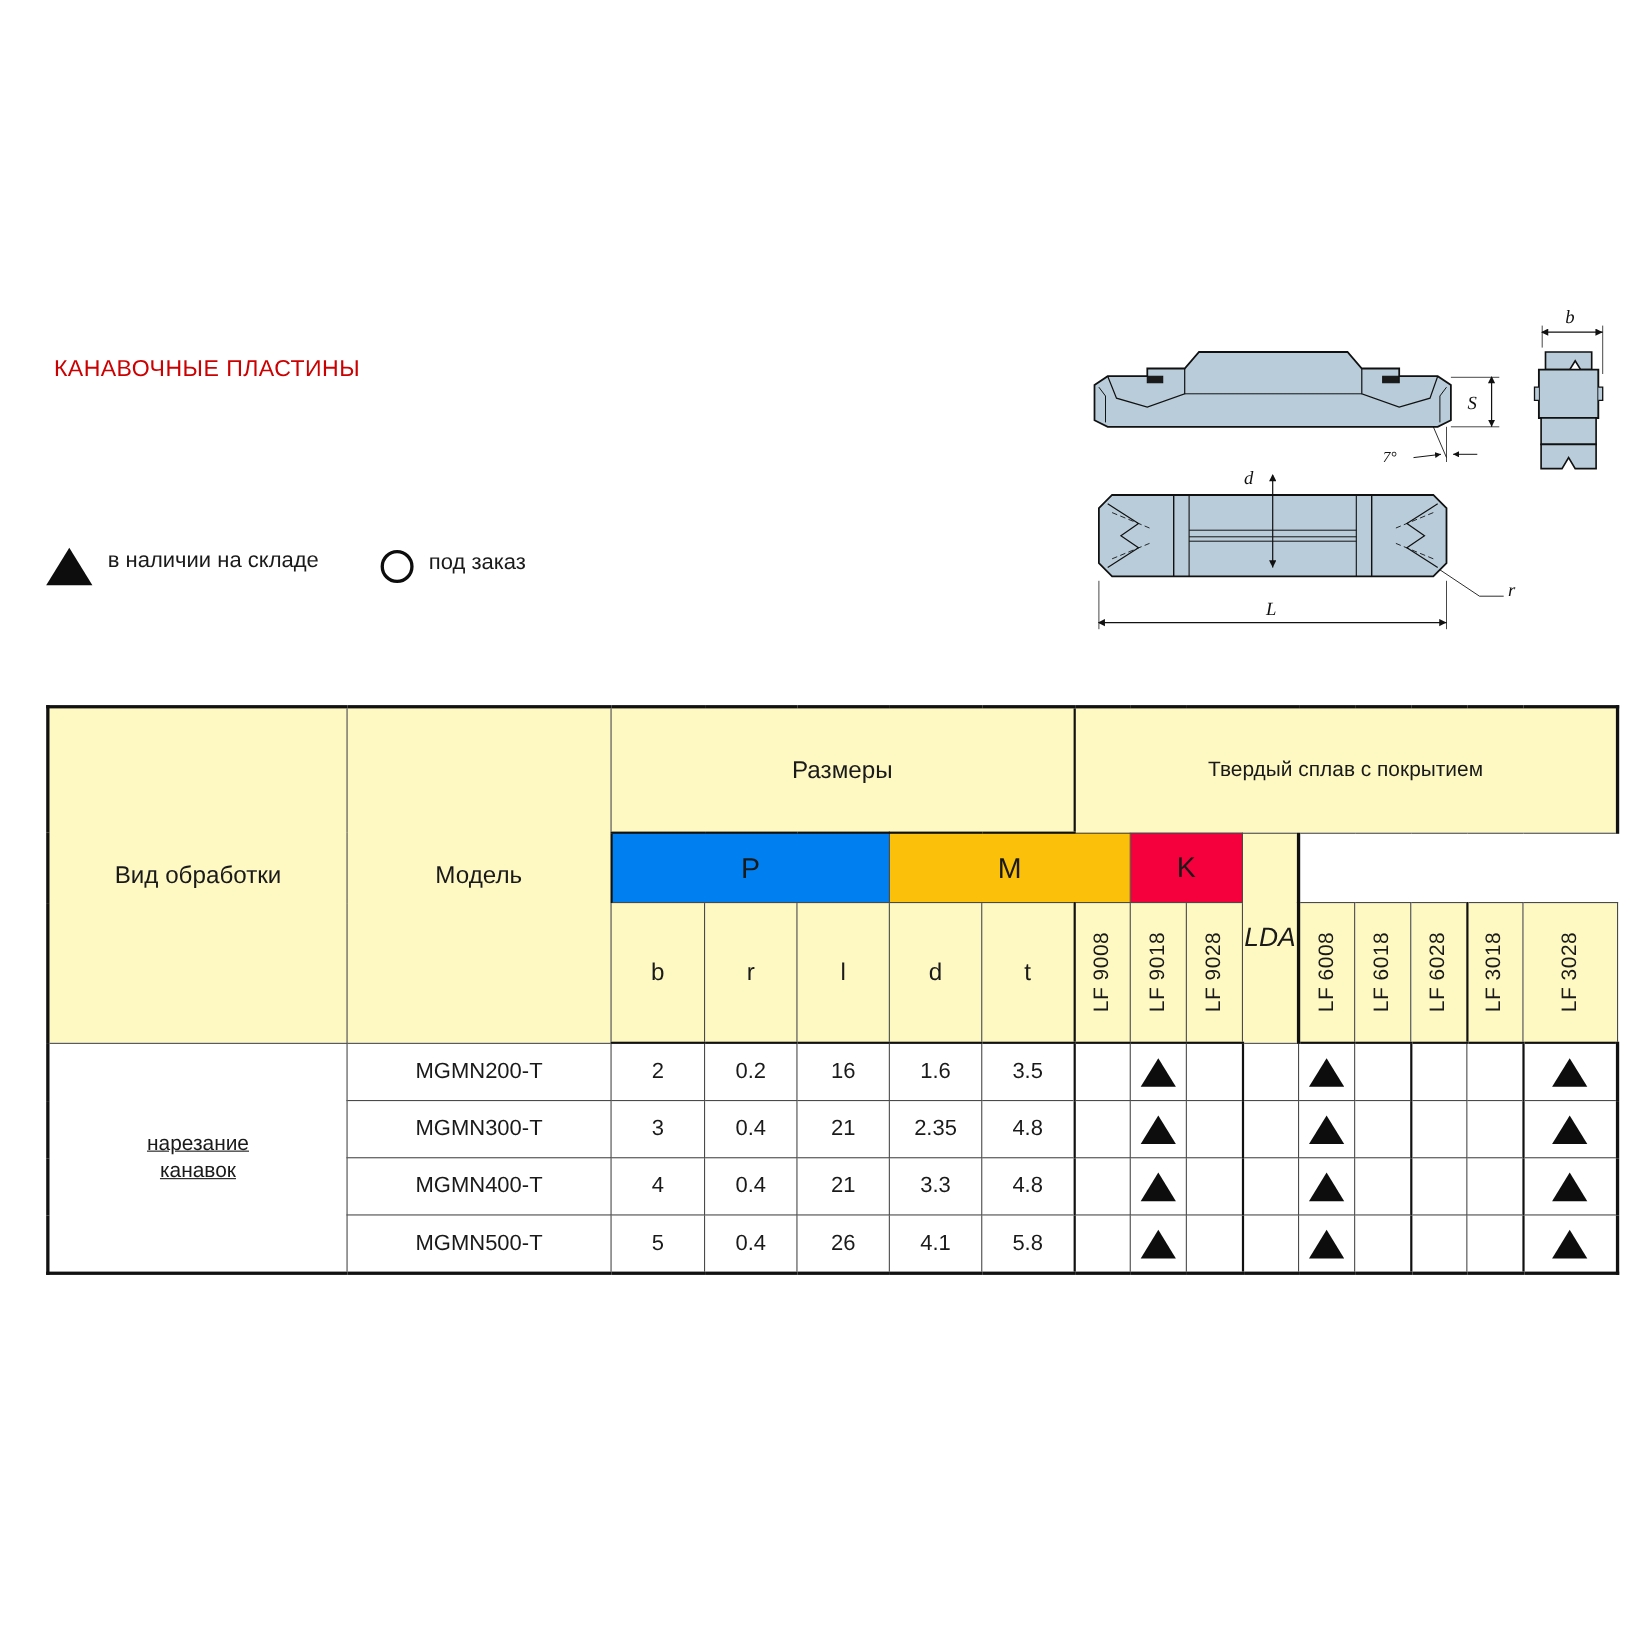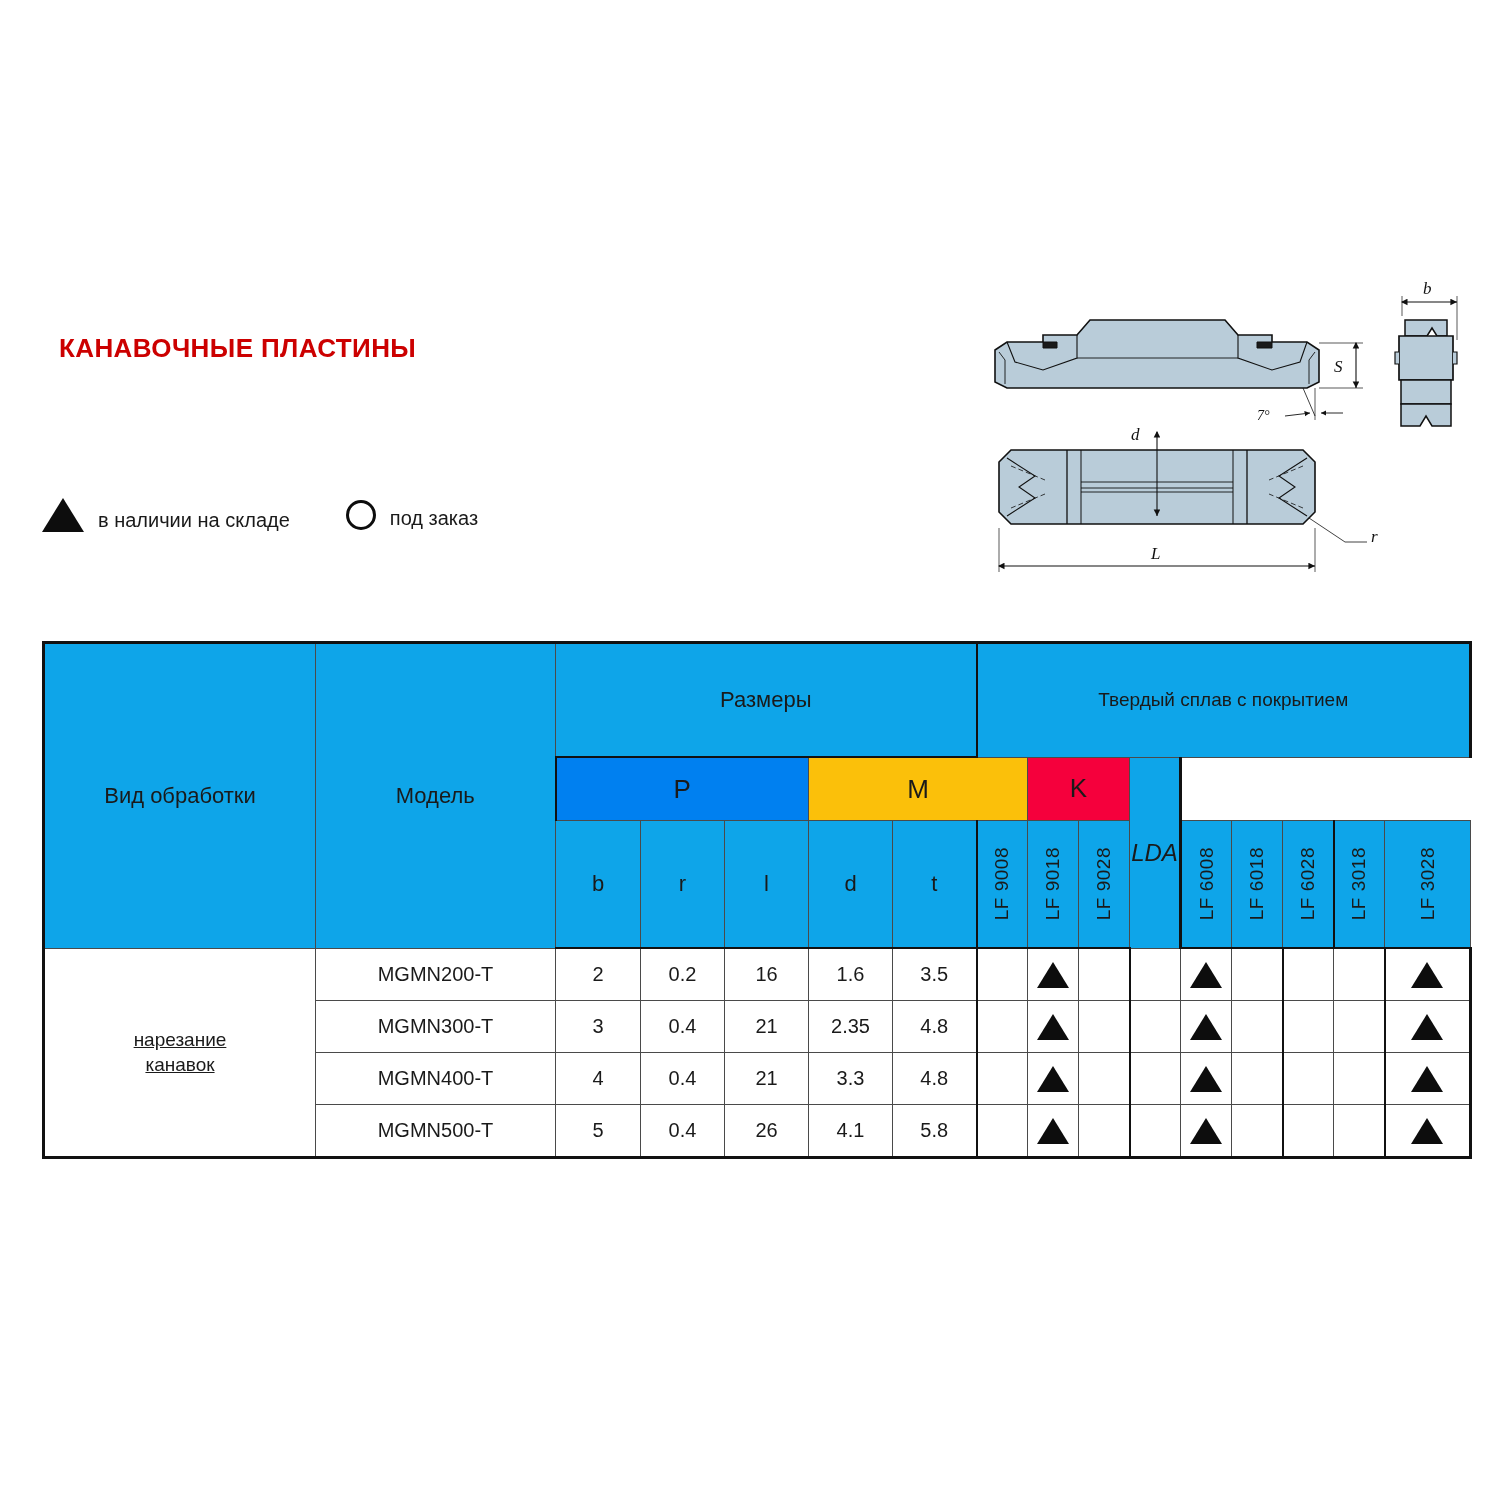--- a/index.html
+++ b/index.html
@@ -8,29 +8,29 @@
     background:#ffffff;
     font-family:"Liberation Sans", sans-serif;
     color:#1a1a1a;
     overflow:hidden;
     position:relative;
   }
 
   
   #header-block{position:absolute;left:42px;top:318px;width:620px;}
   #category-title{
-    color:#cc0000;font-weight:bold;font-size:26px;letter-spacing:0.4px;
-    line-height:1;margin:17px;
+    color:#cc0000;font-weight:normal;font-size:21px;letter-spacing:0.4px;
+    line-height:1;margin:7px;
   }
   #product-title{
     font-size:84px;font-weight:bold;letter-spacing:-1px;
     line-height:1;margin:54px 0 0 0;color:#111111;white-space:pre;
   }
   #legend{position:absolute;left:42px;top:498px;display:flex;align-items:center;gap:0;}
-  .legend-group{display:flex;align-items:flex-end;}
+  .legend-group{display:flex;align-items:flex-start;}
   .tri-big{
     width:0;height:0;border-left:21px solid transparent;border-right:21px solid transparent;
     border-bottom:34px solid #0d0d0d;
   }
   .circ-big{
     width:30px;height:30px;border:3px solid #0d0d0d;border-radius:50%;box-sizing:border-box;
   }
   .legend-text{font-size:20px;color:#1a1a1a;margin-left:14px;white-space:nowrap;}
   #legend-gap{width:56px;}
 
@@ -46,21 +46,21 @@
     table-layout:fixed;
   }
   #spec-table td,#spec-table th{
     border:1px solid #4a4a4a;
     padding:0;margin:0;
     text-align:center;vertical-align:middle;
     font-weight:normal;
     color:#1a1a1a;
     background:#ffffff;
   }
-  #spec-table thead td,#spec-table thead th{background:#0ea5e9;}
+  #spec-table thead td,#spec-table thead th{background:#fef9c3;}
   .outer-l{border-left:3px solid #111 !important;}
   .outer-r{border-right:3px solid #111 !important;}
   .outer-t{border-top:3px solid #111 !important;}
   .outer-b{border-bottom:3px solid #111 !important;}
   .thick-l{border-left:2px solid #111 !important;}
   .thick-b{border-bottom:2px solid #111 !important;}
 
   .h-main{font-size:22px;}
   .h-dims{font-size:22px;}
   .h-grp{font-size:19px;}

